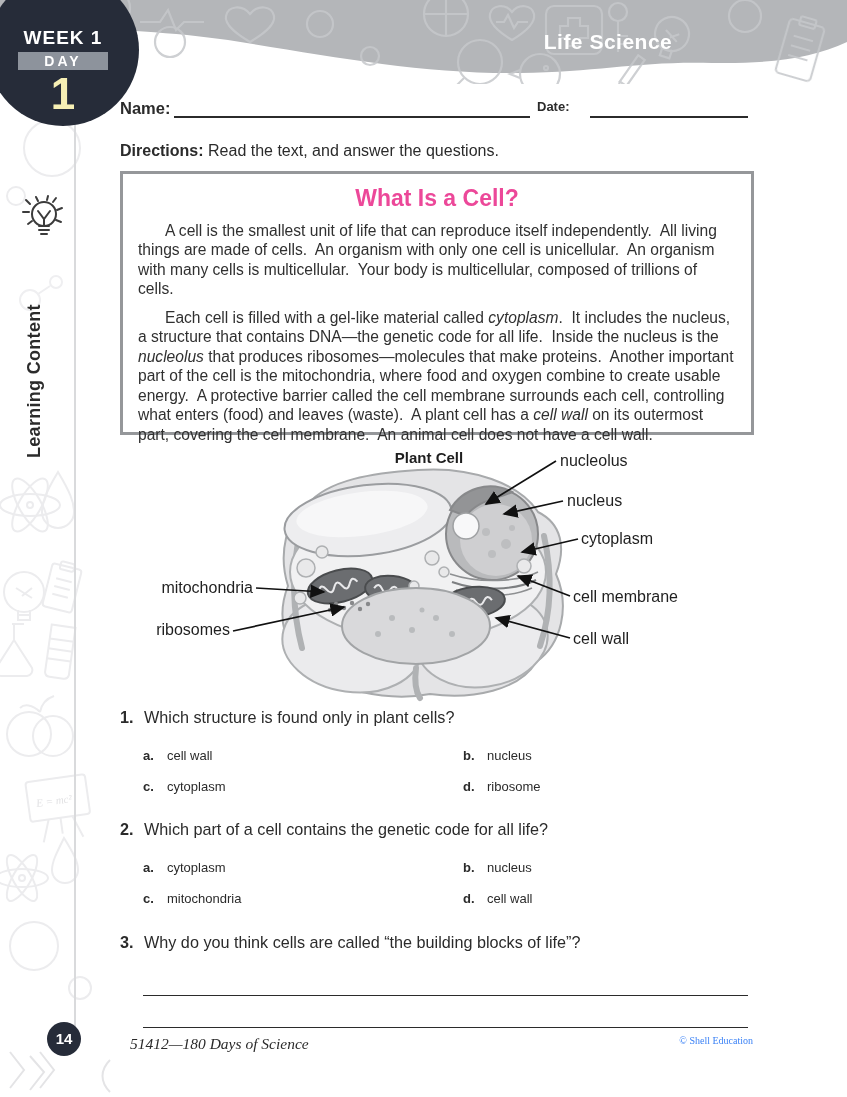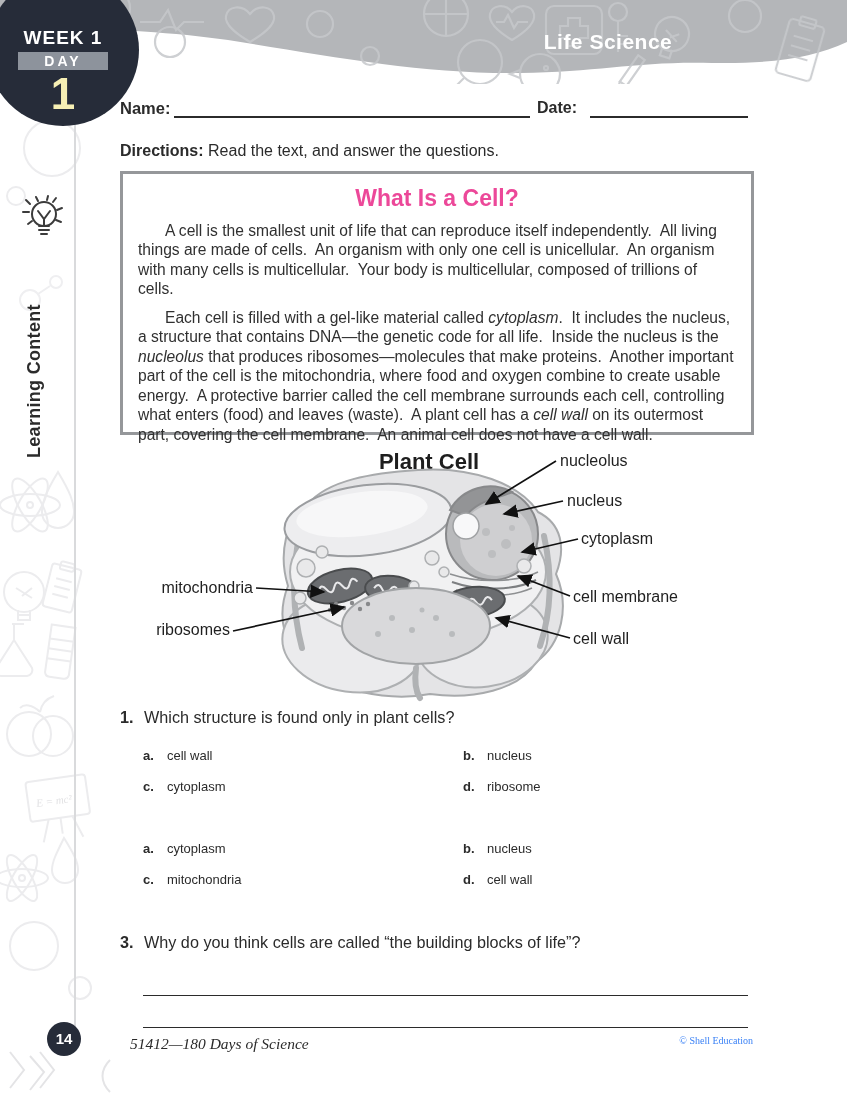--- a/index.html
+++ b/index.html
@@ -32,37 +32,37 @@
   .bulb-icon { position: absolute; left: 18px; top: 192px; z-index: 2; }
   .side-label {
     position: absolute; left: 24px; top: 248px; height: 210px; z-index: 2;
     writing-mode: vertical-rl; transform: rotate(180deg);
     font-size: 18px; font-weight: bold; color: #2b2b2b; letter-spacing: .3px;
   }
   
   .content { position: absolute; left: 0; top: 0; width: 847px; height: 1097px; z-index: 2; }
   .name-label { position: absolute; left: 120px; top: 99px; font-size: 16.5px; font-weight: bold; }
   .name-line  { position: absolute; left: 174px; top: 116px; width: 356px; border-bottom: 2px solid #2b2b2b; }
-  .date-label { position: absolute; left: 537px; top: 99px; font-size: 16px; font-weight: bold; }
+  .date-label { position: absolute; left: 537px; top: 99px; font-size: 13px; font-weight: bold; }
   .date-line  { position: absolute; left: 590px; top: 116px; width: 158px; border-bottom: 2px solid #2b2b2b; }
   .directions { position: absolute; left: 120px; top: 142px; width: 633px; font-size: 16px; }
   .directions b { font-weight: bold; }
   
   .passage {
     position: absolute; left: 120px; top: 171px; width: 634px; height: 264px;
     border: 3px solid #95979a; background: #ffffff;
   }
   .passage-title { margin-top: 11px; text-align: center; font-size: 23px; font-weight: bold; color: #ec4899; }
   .passage p {
     margin: 9px 15px 0 15px; font-size: 15.6px; line-height: 1.25; color: #303030;
     text-indent: 27px; white-space: pre-wrap;
   }
   
   .cell-svg { position: absolute; left: 0; top: 440px; width: 847px; height: 272px; }
-  .diagram-title { position: absolute; left: 348px; top: 449px; width: 162px; text-align: center; font-size: 22px; font-weight: bold; color: #1e1e1e; }
+  .diagram-title { position: absolute; left: 348px; top: 449px; width: 162px; text-align: center; font-size: 15px; font-weight: bold; color: #1e1e1e; }
   .dlabel { position: absolute; font-size: 16px; color: #1f1f1f; white-space: nowrap; }
   .dl-nucleolus    { left: 560px; top: 452px; }
   .dl-nucleus      { left: 567px; top: 492px; }
   .dl-cytoplasm    { left: 581px; top: 530px; }
   .dl-membrane     { left: 573px; top: 588px; }
   .dl-wall         { left: 573px; top: 630px; }
   .dl-mitochondria { left: 133px; top: 579px; width: 120px; text-align: right; }
   .dl-ribosomes    { left: 130px; top: 621px; width: 100px; text-align: right; }
   
   .question { position: absolute; left: 120px; width: 634px; }
@@ -331,20 +331,21 @@
         <span class="opt opt-a"><span class="opt-letter">a.</span><span>cell wall</span></span>
         <span class="opt opt-b"><span class="opt-letter">b.</span><span>nucleus</span></span>
       </div>
       <div class="opt-row">
         <span class="opt opt-a"><span class="opt-letter">c.</span><span>cytoplasm</span></span>
         <span class="opt opt-b"><span class="opt-letter">d.</span><span>ribosome</span></span>
       </div>
     </div>
 
     <div class="question q2">
+      <div class="q-line"><span class="q-num">2.</span><span>Which part of a cell contains the genetic code for all life?</span></div>
       <div class="opt-row">
         <span class="opt opt-a"><span class="opt-letter">a.</span><span>cytoplasm</span></span>
         <span class="opt opt-b"><span class="opt-letter">b.</span><span>nucleus</span></span>
       </div>
       <div class="opt-row">
         <span class="opt opt-a"><span class="opt-letter">c.</span><span>mitochondria</span></span>
         <span class="opt opt-b"><span class="opt-letter">d.</span><span>cell wall</span></span>
       </div>
     </div>
 

